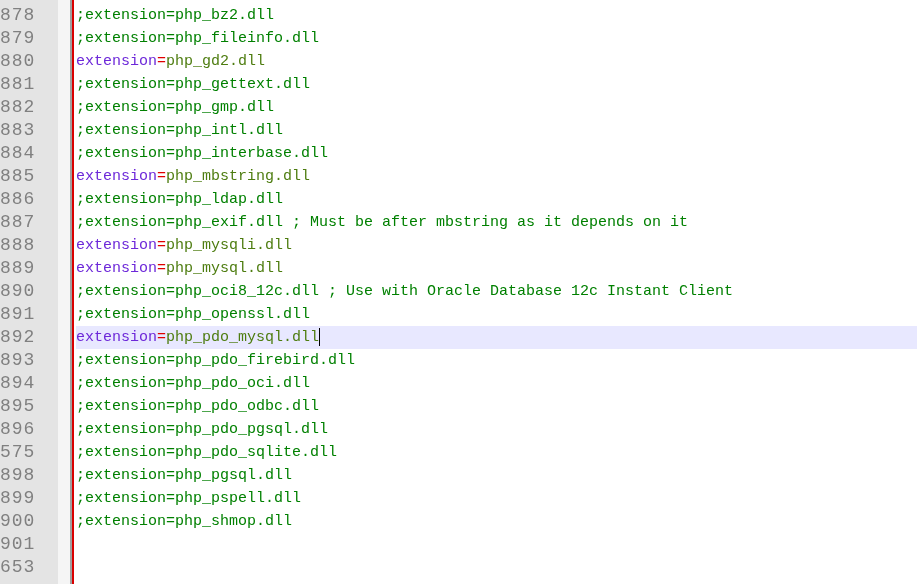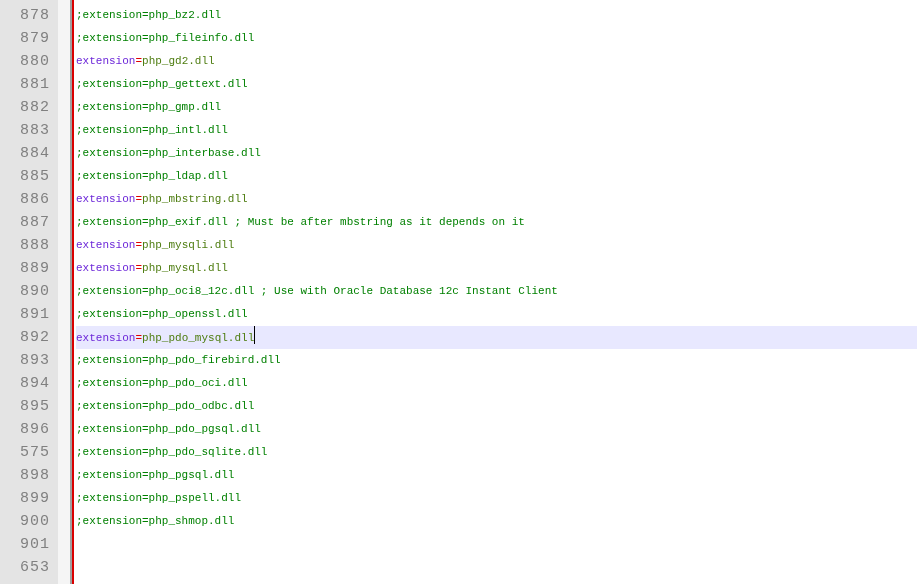--- a/index.html
+++ b/index.html
@@ -11,47 +11,47 @@
     white-space: nowrap;
   }
   .editor {
     display: flex;
     width: 100%;
     height: 100%;
   }
   .gutter {
     background: #e4e4e4;
     color: #808080;
-    text-align: right;
+    text-align: left;
     width: 58px;
     flex-shrink: 0;
     padding-right: 8px;
     padding-top: 4px;
-    font-size: 15px;
+    font-size: 18px;
     line-height: 23px;
     letter-spacing: 1px;
   }
   .gutter-line { height: 23px; }
   .margin {
     width: 14px;
     flex-shrink: 0;
     background: #f5f5f5;
     border-right: 2px solid #a0a0a0;
   }
   .margin-red {
     width: 2px;
     flex-shrink: 0;
     background: #d90000;
   }
   .code {
     flex: 1;
     padding-top: 4px;
     padding-left: 2px;
     line-height: 23px;
-    font-size: 11px;
+    font-size: 15px;
     position: relative;
   }
   .line { height: 23px; position: relative; }
   .line.current {
     background: #e8e8ff;
   }
   .key       { color: #6d28d9; }      
   .eq        { color: #e00000; }      
   .val       { color: #4d7c0f; }      
   .comment   { color: #008000; }      
@@ -98,22 +98,22 @@
   <div class="margin"></div>
   <div class="margin-red"></div>
   <div class="code" id="code">
       <div class="line"><span class="comment">;extension=php_bz2.dll</span></div>
       <div class="line"><span class="comment">;extension=php_fileinfo.dll</span></div>
       <div class="line"><span class="key">extension</span><span class="eq">=</span><span class="val">php_gd2.dll</span></div>
       <div class="line"><span class="comment">;extension=php_gettext.dll</span></div>
       <div class="line"><span class="comment">;extension=php_gmp.dll</span></div>
       <div class="line"><span class="comment">;extension=php_intl.dll</span></div>
       <div class="line"><span class="comment">;extension=php_interbase.dll</span></div>
+      <div class="line"><span class="key">extension</span><span class="eq">=</span><span class="val">php_mbstring.dll</span></div>
       <div class="line"><span class="comment">;extension=php_ldap.dll</span></div>
-      <div class="line"><span class="key">extension</span><span class="eq">=</span><span class="val">php_mbstring.dll</span></div>
       <div class="line"><span class="comment">;extension=php_exif.dll      ; Must be after mbstring as it depends on it</span></div>
       <div class="line"><span class="key">extension</span><span class="eq">=</span><span class="val">php_mysqli.dll</span></div>
       <div class="line"><span class="key">extension</span><span class="eq">=</span><span class="val">php_mysql.dll</span></div>
       <div class="line"><span class="comment">;extension=php_oci8_12c.dll  ; Use with Oracle Database 12c Instant Client</span></div>
       <div class="line"><span class="comment">;extension=php_openssl.dll</span></div>
       <div class="line current"><span class="key">extension</span><span class="eq">=</span><span class="val">php_pdo_mysql.dll</span><span class="caret"></span></div>
       <div class="line"><span class="comment">;extension=php_pdo_firebird.dll</span></div>
       <div class="line"><span class="comment">;extension=php_pdo_oci.dll</span></div>
       <div class="line"><span class="comment">;extension=php_pdo_odbc.dll</span></div>
       <div class="line"><span class="comment">;extension=php_pdo_pgsql.dll</span></div>

